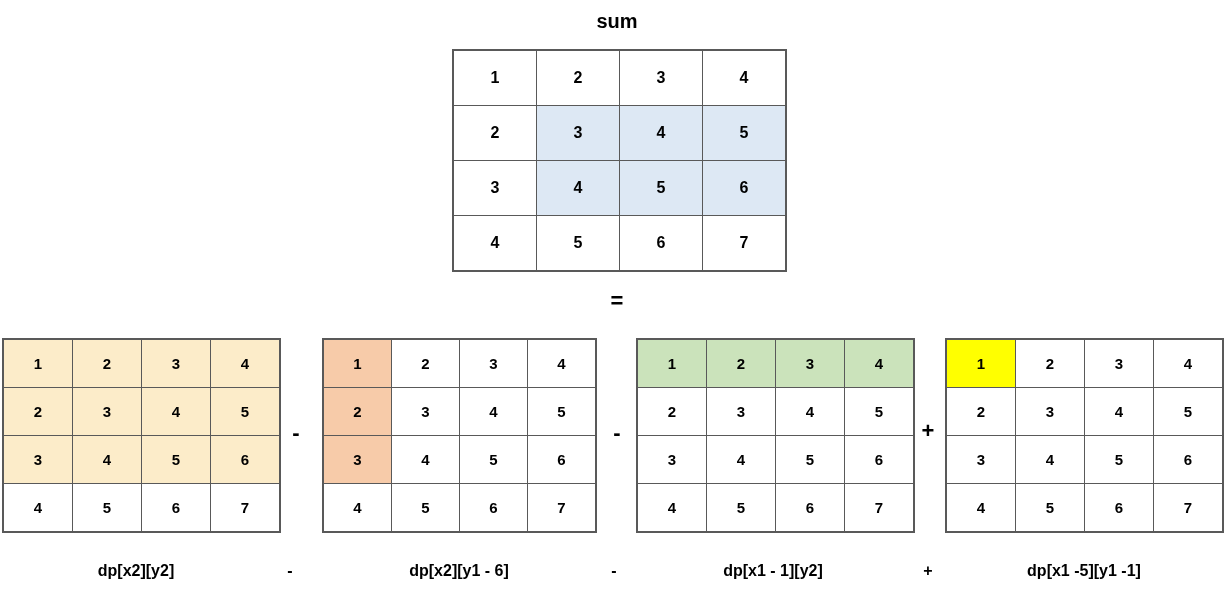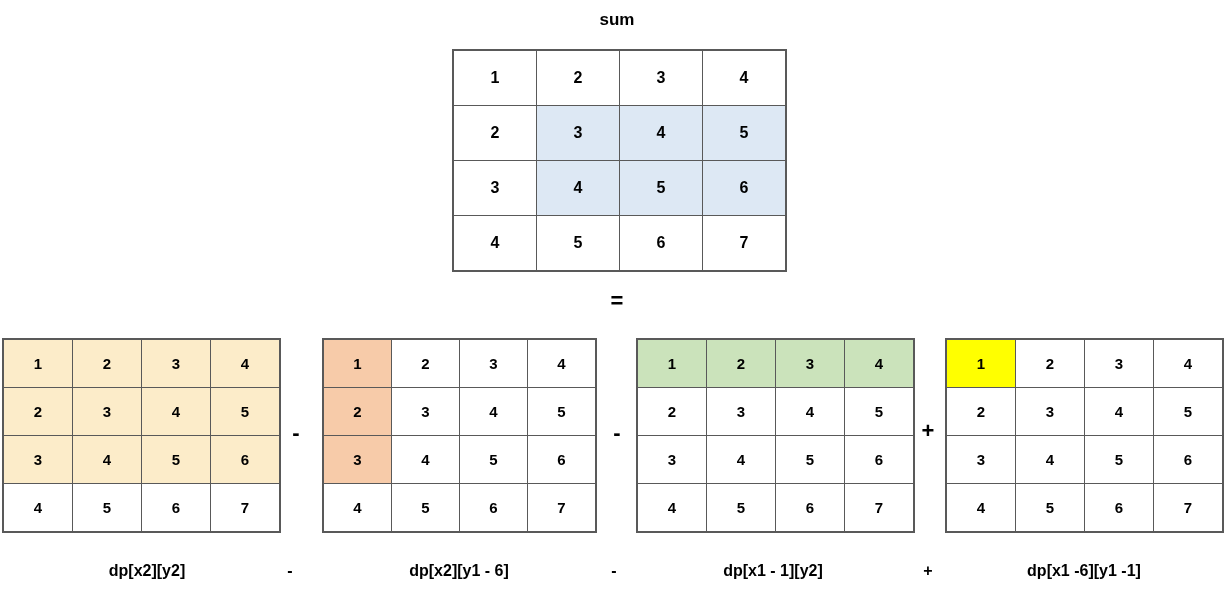--- a/index.html
+++ b/index.html
@@ -13,21 +13,21 @@
     position: relative;
     font-family: "Liberation Sans", sans-serif;
     overflow: hidden;
   }
   .title-inner {
     position: absolute;
     left: 557px;
     top: 10px;
     width: 120px;
     text-align: center;
-    font-size: 17px;
+    font-size: 20px;
     font-weight: bold;
     color: #000;
   }
 
   
   .grid {
     position: absolute;
     border-collapse: collapse;
     border: 2px solid #595959;
     background: #ffffff;
@@ -87,21 +87,21 @@
 
   
   .caption {
     position: absolute;
     top: 562px;
     font-size: 16px;
     font-weight: bold;
     color: #000000;
     text-align: center;
   }
-  #caption-0 { left: 27px;  width: 240px; }
+  #caption-0 { left: 16px;  width: 240px; }
   #caption-1 { left: 330px; width: 258px; }
   #caption-2 { left: 648px; width: 250px; }
   #caption-3 { left: 958px; width: 252px; }
 
   .caption-op {
     position: absolute;
     top: 562px;
     font-size: 16px;
     font-weight: bold;
     color: #000000;
@@ -264,13 +264,13 @@
 <div class="op" id="op-minus-1">-</div>
 <div class="op" id="op-minus-2">-</div>
 <div class="op" id="op-plus-1">+</div>
 
 <div class="caption" id="caption-0">dp[x2][y2]</div>
 <div class="caption-op" id="caption-op-0">-</div>
 <div class="caption" id="caption-1">dp[x2][y1 - 6]</div>
 <div class="caption-op" id="caption-op-1">-</div>
 <div class="caption" id="caption-2">dp[x1 - 1][y2]</div>
 <div class="caption-op" id="caption-op-2">+</div>
-<div class="caption" id="caption-3">dp[x1 -6][y1 -1]</div>
+<div class="caption" id="caption-3">dp[x1 -5][y1 -1]</div>
 
 </body></html>

